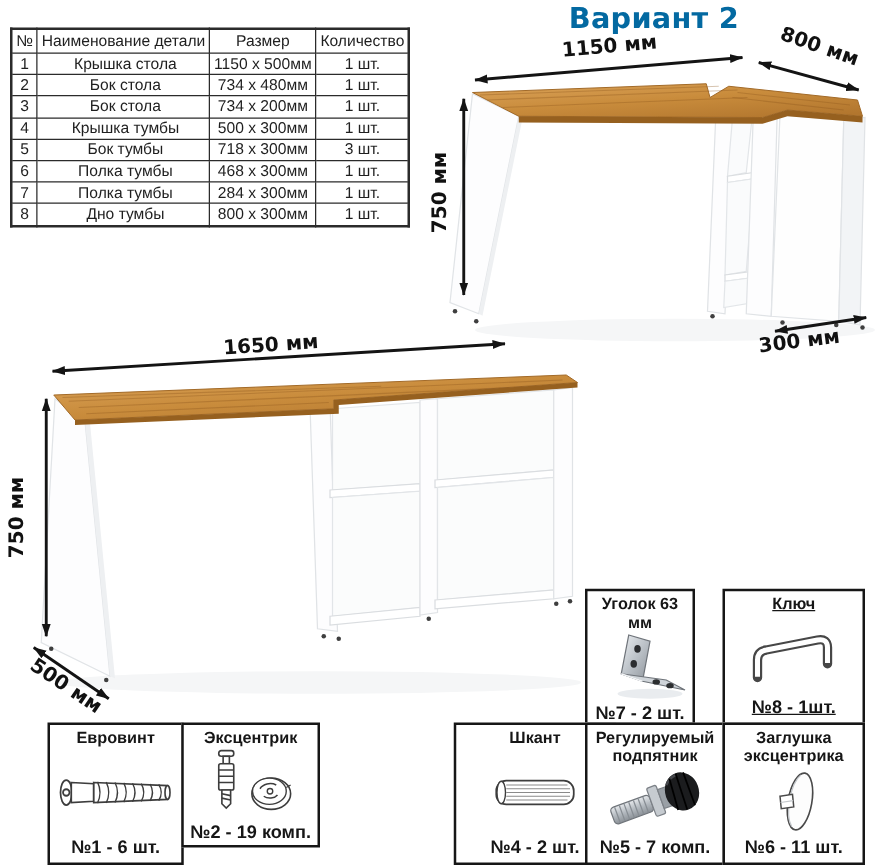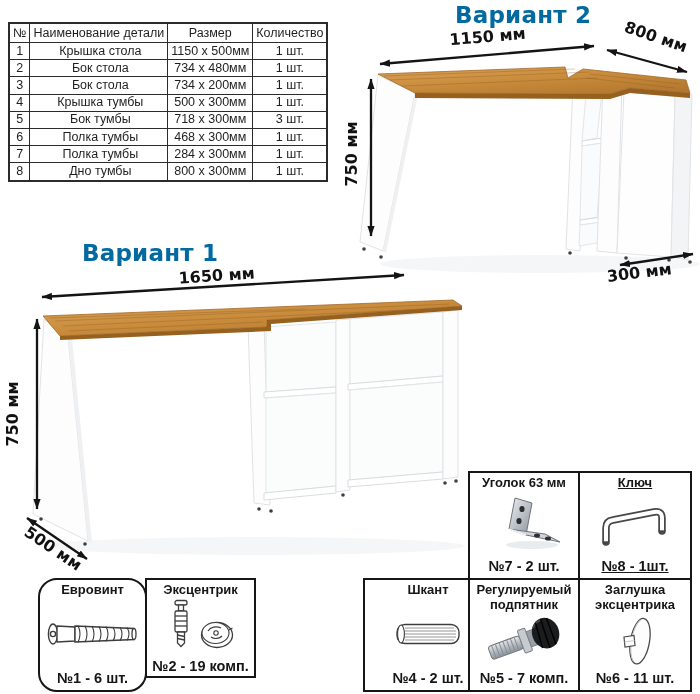--- a/index.html
+++ b/index.html
@@ -160,21 +160,20 @@
       <line x1="267" y1="30" x2="347" y2="52" marker-start="url(#ah2)" marker-end="url(#ah2)"></line>
       <line x1="31" y1="59" x2="31" y2="216" marker-start="url(#ah2)" marker-end="url(#ah2)"></line>
       <line x1="280" y1="245" x2="353" y2="234" marker-start="url(#ah2)" marker-end="url(#ah2)"></line>
     </g>
     <text class="dim-text" text-anchor="middle" transform="translate(148,22) rotate(-5)">1150 мм</text>
     <text class="dim-text" text-anchor="middle" transform="translate(314,22) rotate(19)">800 мм</text>
     <text class="dim-text" text-anchor="middle" transform="translate(17,134) rotate(-90)">750 мм</text>
     <text class="dim-text" text-anchor="middle" transform="translate(300,258) rotate(-7)">300 мм</text>
   </svg>
 
-  <div class="vtitle" id="v1-title">Вариант 1</div>
 
   <svg class="diag" id="v1-svg" width="480" height="310" viewBox="0 0 480 310">
     <defs>
       <marker id="ah1" markerWidth="11" markerHeight="9" refX="10" refY="4" orient="auto-start-reverse" markerUnits="userSpaceOnUse">
         <path d="M0,0.4 L10.5,4 L0,7.6 Z" fill="#141414"></path>
       </marker>
       <linearGradient id="wg1" x1="0" y1="0" x2="0.9" y2="1">
         <stop offset="0" stop-color="#dba35a"></stop>
           <stop offset="0.5" stop-color="#c98c3c"></stop>
           <stop offset="1" stop-color="#b2762e"></stop>
@@ -225,21 +224,21 @@
     <g stroke="#141414" stroke-width="2.3">
       <line x1="37" y1="29" x2="399" y2="7" marker-start="url(#ah1)" marker-end="url(#ah1)"></line>
       <line x1="32" y1="51" x2="32" y2="241" marker-start="url(#ah1)" marker-end="url(#ah1)"></line>
       <line x1="22" y1="250" x2="82" y2="291" marker-start="url(#ah1)" marker-end="url(#ah1)"></line>
     </g>
     <text class="dim-text" text-anchor="middle" transform="translate(212,13) rotate(-4)">1650 мм</text>
     <text class="dim-text" text-anchor="middle" transform="translate(13,146) rotate(-90)">750 мм</text>
     <text class="dim-text" text-anchor="middle" transform="translate(45,285) rotate(34)">500 мм</text>
   </svg>
 
-  <div class="hw-cell" style="left:468px;top:471px;width:112px;height:109px;justify-content:center;">
+  <div class="hw-cell" style="left:468px;top:471px;width:88px;height:109px;">
     <div class="hw-title">Уголок 63 мм</div>
     <div class="hw-icon">
       <svg width="84" height="58" viewBox="0 0 84 58">
         <defs>
           <linearGradient id="mg1" x1="0" y1="0" x2="1" y2="1">
             <stop offset="0" stop-color="#eceff2"></stop>
               <stop offset="0.5" stop-color="#bcc2c8"></stop>
               <stop offset="1" stop-color="#8d939a"></stop>
           </linearGradient>
         </defs>
@@ -262,21 +261,21 @@
       <svg width="86" height="48" viewBox="0 0 86 48">
         <path d="M14,42 L14,28 Q14,21 21,20 L62,12 Q70,10.5 70,18 L70,31" fill="none" stroke="#474747" stroke-width="7.5" stroke-linecap="round" stroke-linejoin="round"></path>
         <path d="M14,42 L14,28 Q14,21 21,20 L62,12 Q70,10.5 70,18 L70,31" fill="none" stroke="#ffffff" stroke-width="4" stroke-linecap="butt" stroke-linejoin="round"></path>
         <line x1="10.5" y1="42" x2="17.5" y2="42" stroke="#474747" stroke-width="1.4"></line>
         <line x1="66.5" y1="31" x2="73.5" y2="31" stroke="#474747" stroke-width="1.4"></line>
       </svg>
     </div>
     <div class="hw-qty">№8 - 1шт.</div>
   </div>
 
-  <div class="hw-cell" style="left:38px;top:578px;width:109px;height:114px;border-radius:19px;">
+  <div class="hw-cell" style="left:38px;top:578px;width:109px;height:114px;">
     <div class="hw-title">Евровинт</div>
     <div class="hw-icon">
       <svg width="98" height="40" viewBox="0 0 98 40">
         <g stroke="#3d3d3d" stroke-width="1.4" fill="#fff">
           <ellipse cx="9" cy="20" rx="4.6" ry="10"></ellipse>
           <circle cx="9" cy="20" r="2.6" fill="#fff"></circle>
           <path d="M13,12 L31,13 L31,27 L13,28 Z"></path>
           <path d="M31,12 L90,14.5 L90,25.5 L31,28 Z"></path>
         </g>
         <g stroke="#3d3d3d" stroke-width="1.1" fill="none">

